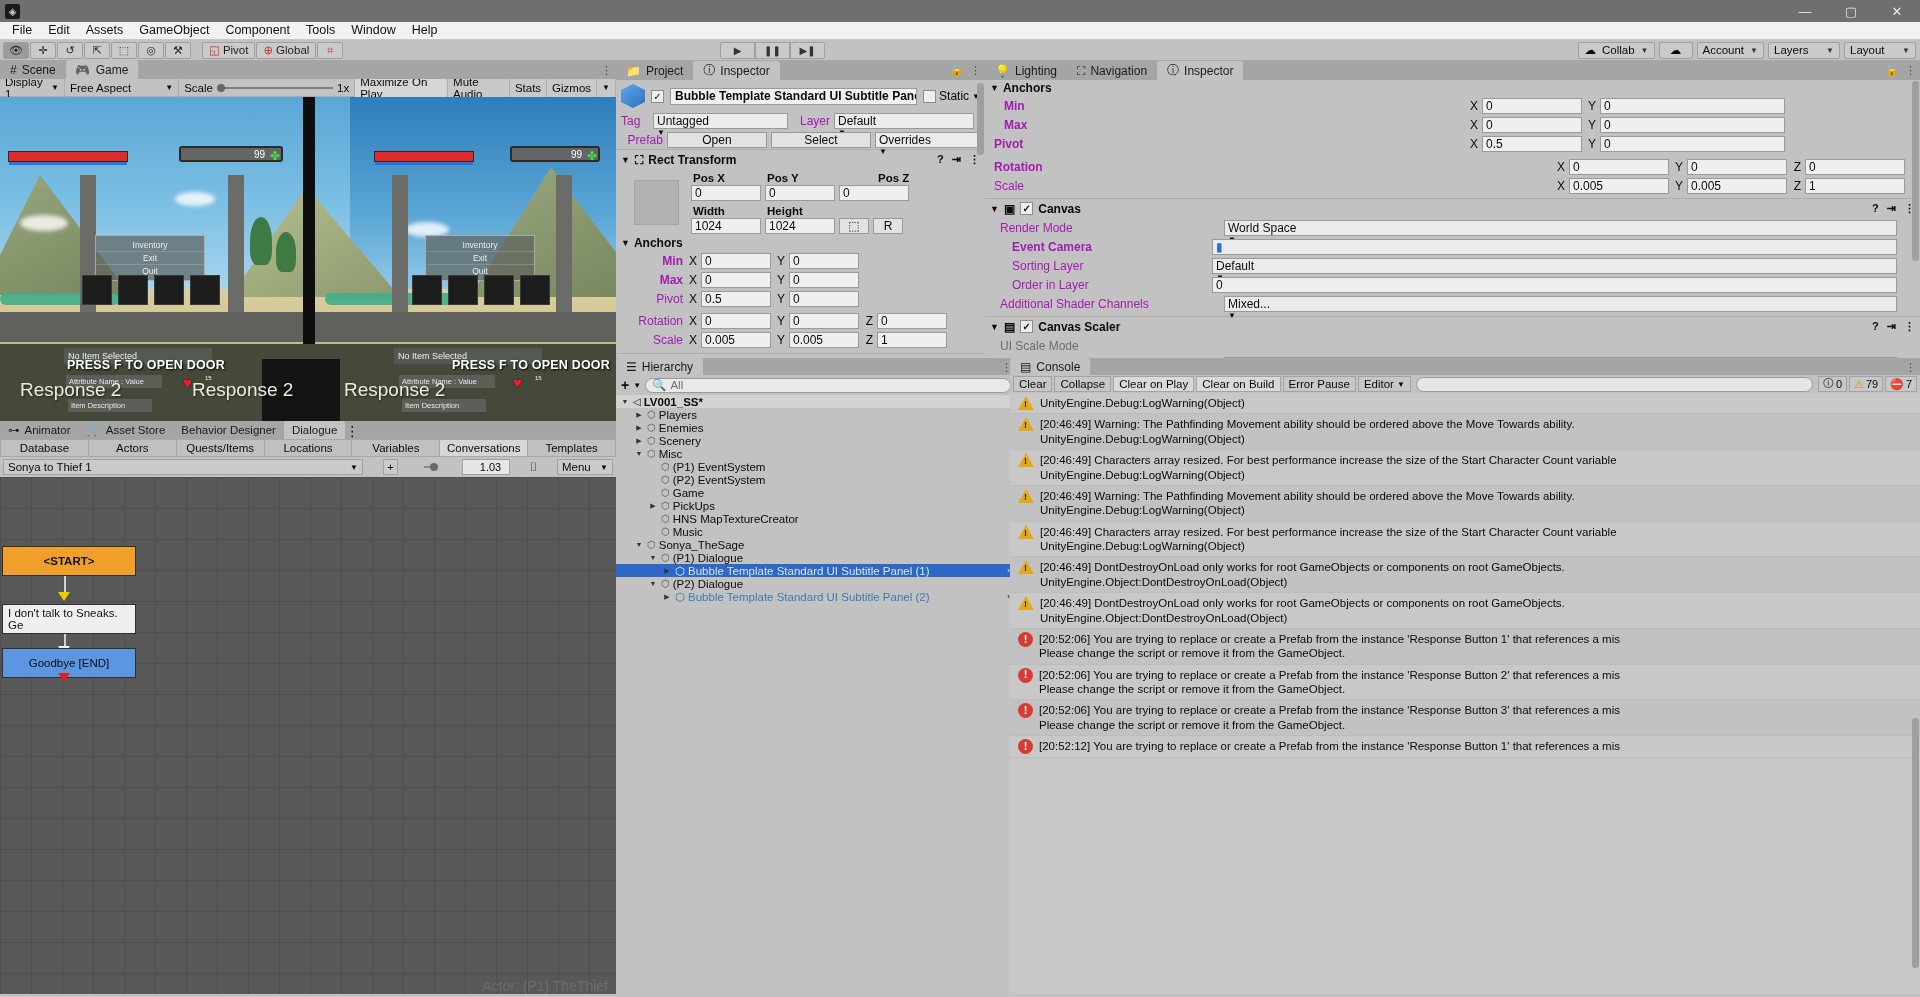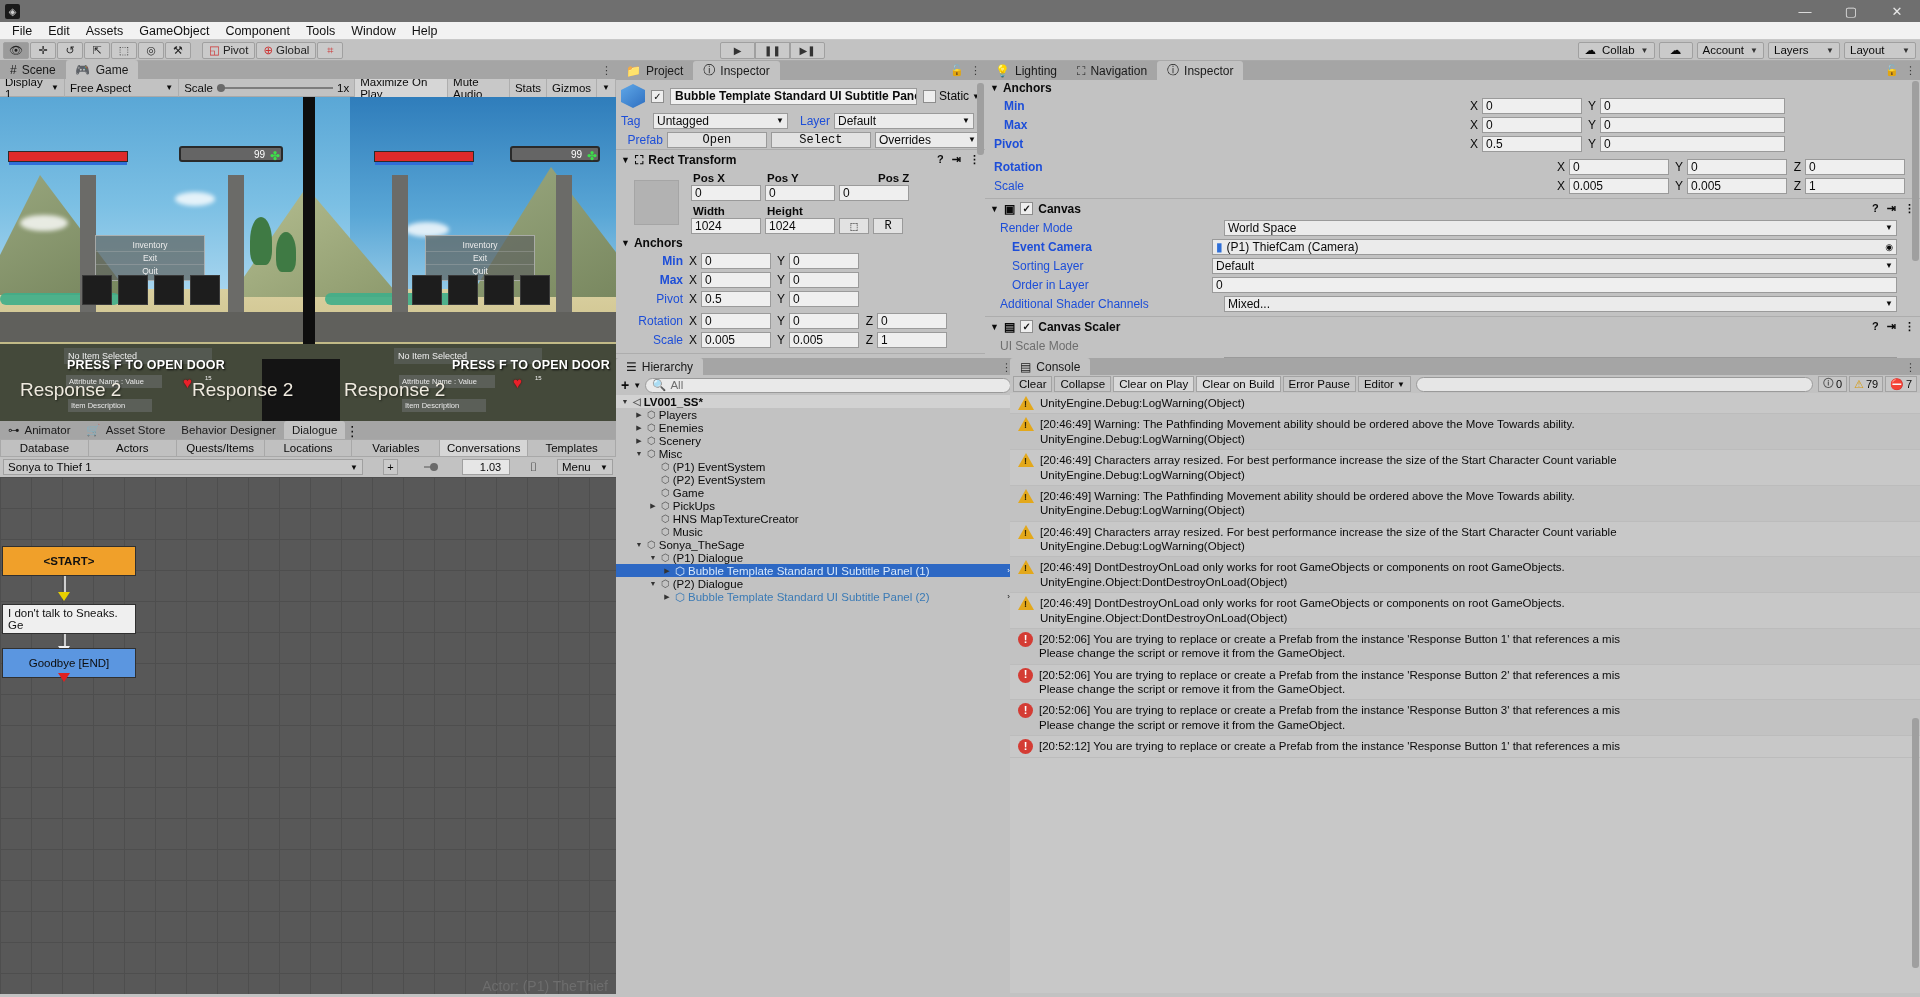--- a/index.html
+++ b/index.html
@@ -19,21 +19,21 @@
     display:flex; align-items:center; font-size:13px; padding-left:5px;
   }
   .titlebar .uicon {
     width:15px;height:15px;background:#1a1a1a;border-radius:2px;margin-right:7px;
     display:flex;align-items:center;justify-content:center;color:#cfcfcf;font-size:10px;
   }
   .titlebar .wbtns { margin-left:auto; display:flex; height:22px; }
   .titlebar .wbtn { width:46px;height:22px;display:flex;align-items:center;justify-content:center;font-size:13px;color:#e8e8e8;}
 
   
-  .menubar { height:18px; background:#f2f2f2; display:flex; align-items:center; font-size:12.5px; padding-left:4px; border-bottom:1px solid #c8c8c8;}
+  .menubar { height:18px; background:#f2f2f2; display:flex; align-items:flex-start; font-size:12.5px; padding-left:4px; border-bottom:1px solid #c8c8c8;}
   .menubar .mi { padding:1px 8px; color:#111; }
 
   
   .toolbar { height:21px; background:#c2c2c2; display:flex; align-items:center; padding:0 3px; border-bottom:1px solid #a9a9a9; position:relative;}
   .tbtn { height:17px; min-width:26px; padding:0 5px; margin-right:1px; background:#cacaca; border:1px solid #a0a0a0; border-radius:2px;
           display:flex;align-items:center;justify-content:center;font-size:11px;color:#222;}
   .tbtn.active { background:#9b9b9b; }
   .tgap { width:10px; }
   .tbtn.lbl { min-width:auto; padding:0 6px; font-size:11.5px; gap:3px;}
   .playgroup { position:absolute; left:720px; display:flex; }
@@ -135,23 +135,23 @@
   .actorlbl { position:absolute; right:8px; bottom:0; color:#6d6d6d; font-size:14px;}
 
   
   #midtop { left:616px; top:61px; width:369px; height:297px; }
   .insp-head { display:flex; align-items:center; padding:4px 5px 3px 5px; gap:6px;}
   .cubeico { width:24px;height:24px; background:linear-gradient(140deg,#5fa8e8,#2f6fc0); clip-path:polygon(50% 0,100% 25%,100% 75%,50% 100%,0 75%,0 25%); }
   .chk { width:13px;height:13px;background:#eee;border:1px solid #8d8d8d; display:flex;align-items:center;justify-content:center;font-size:10px;color:#111;}
   .namefield { flex:1; height:17px; background:#f0f0f0; border:1px solid #9a9a9a; font-size:12px; font-weight:bold; display:flex;align-items:center; padding:0 4px; overflow:hidden; white-space:nowrap;}
   .statwrap { display:flex;align-items:center;gap:3px;font-size:12px;}
   .row { display:flex; align-items:center; height:19px; gap:4px; padding:0 5px; font-size:12px;}
-  .row .lab { color:#1d4ed8; }
-  .ddown { height:16px; background:#ebebeb; border:1px solid #9a9a9a; display:flex;align-items:center;justify-content:space-between; padding:0 3px; font-size:12px;}
-  .btnlt { height:16px; background:#e2e2e2; border:1px solid #9a9a9a; display:flex;align-items:center;justify-content:center; font-size:12px;font-family:Liberation Mono, monospace;}
+  .row .lab { color:#a21caf; }
+  .ddown { height:16px; background:#ebebeb; border:1px solid #9a9a9a; display:flex;justify-content:space-between; padding:0 3px; font-size:12px;flex-direction:column;}
+  .btnlt { height:16px; background:#e2e2e2; border:1px solid #9a9a9a; display:flex;align-items:center;justify-content:center; font-size:12px;}
   .comphead { height:20px; background:#c2c2c2; border-top:1px solid #adadad; display:flex;align-items:center;gap:5px;padding:0 5px; font-size:12px; font-weight:bold;}
   .comphead .foldr { font-size:9px; }
   .fld { height:16px; background:#efefef; border:1px solid #9a9a9a; font-size:12px; display:flex; align-items:center; padding:0 3px;}
 
   
   #hier { left:616px; top:358px; width:400px; height:639px; }
   .hsearch { height:20px; display:flex; align-items:center; gap:4px; padding:2px 5px; }
   .searchbox { flex:1; height:15px; background:#e9e9e9; border:1px solid #9a9a9a; border-radius:8px; font-size:11.5px; display:flex;align-items:center; padding:0 6px; gap:4px; color:#6d6d6d;}
   .htree { background:#c2c2c2; }
   .hrow { height:13px; display:flex; align-items:center; font-size:11.5px; gap:3px; padding-left:4px; white-space:nowrap;}

